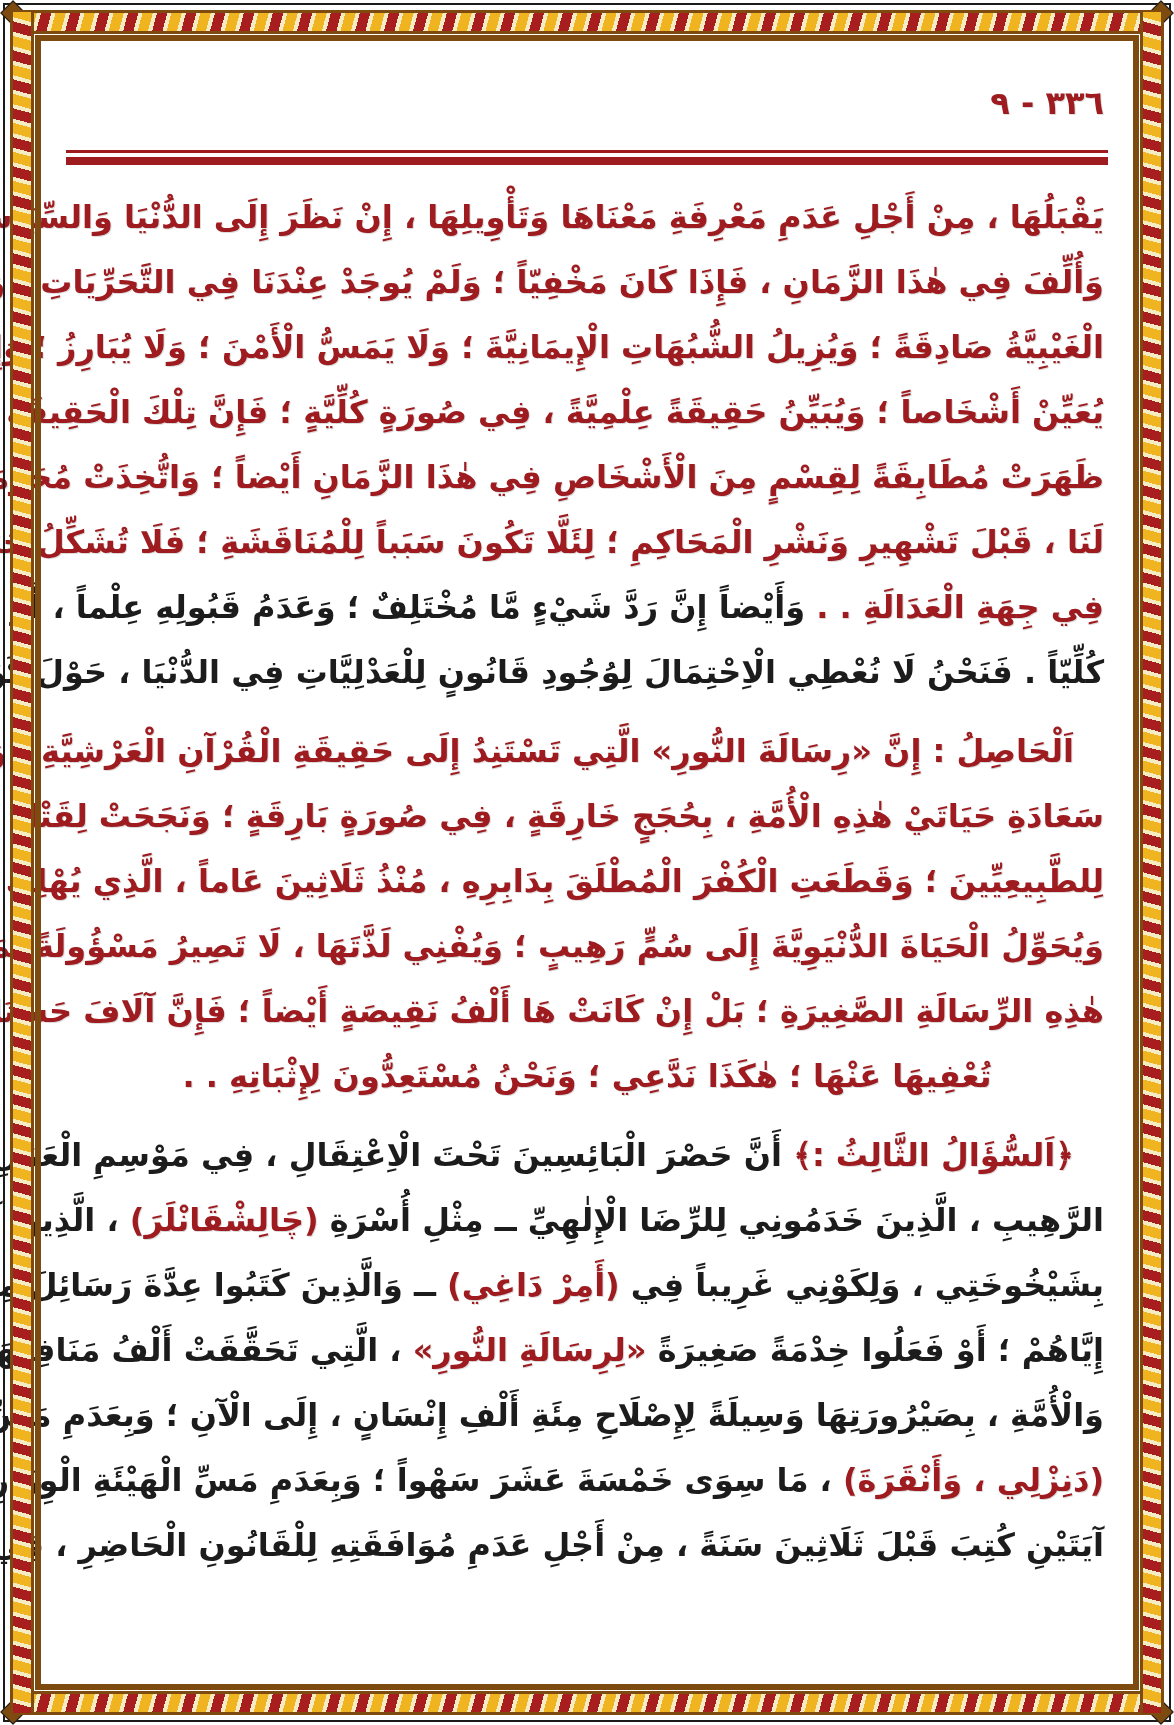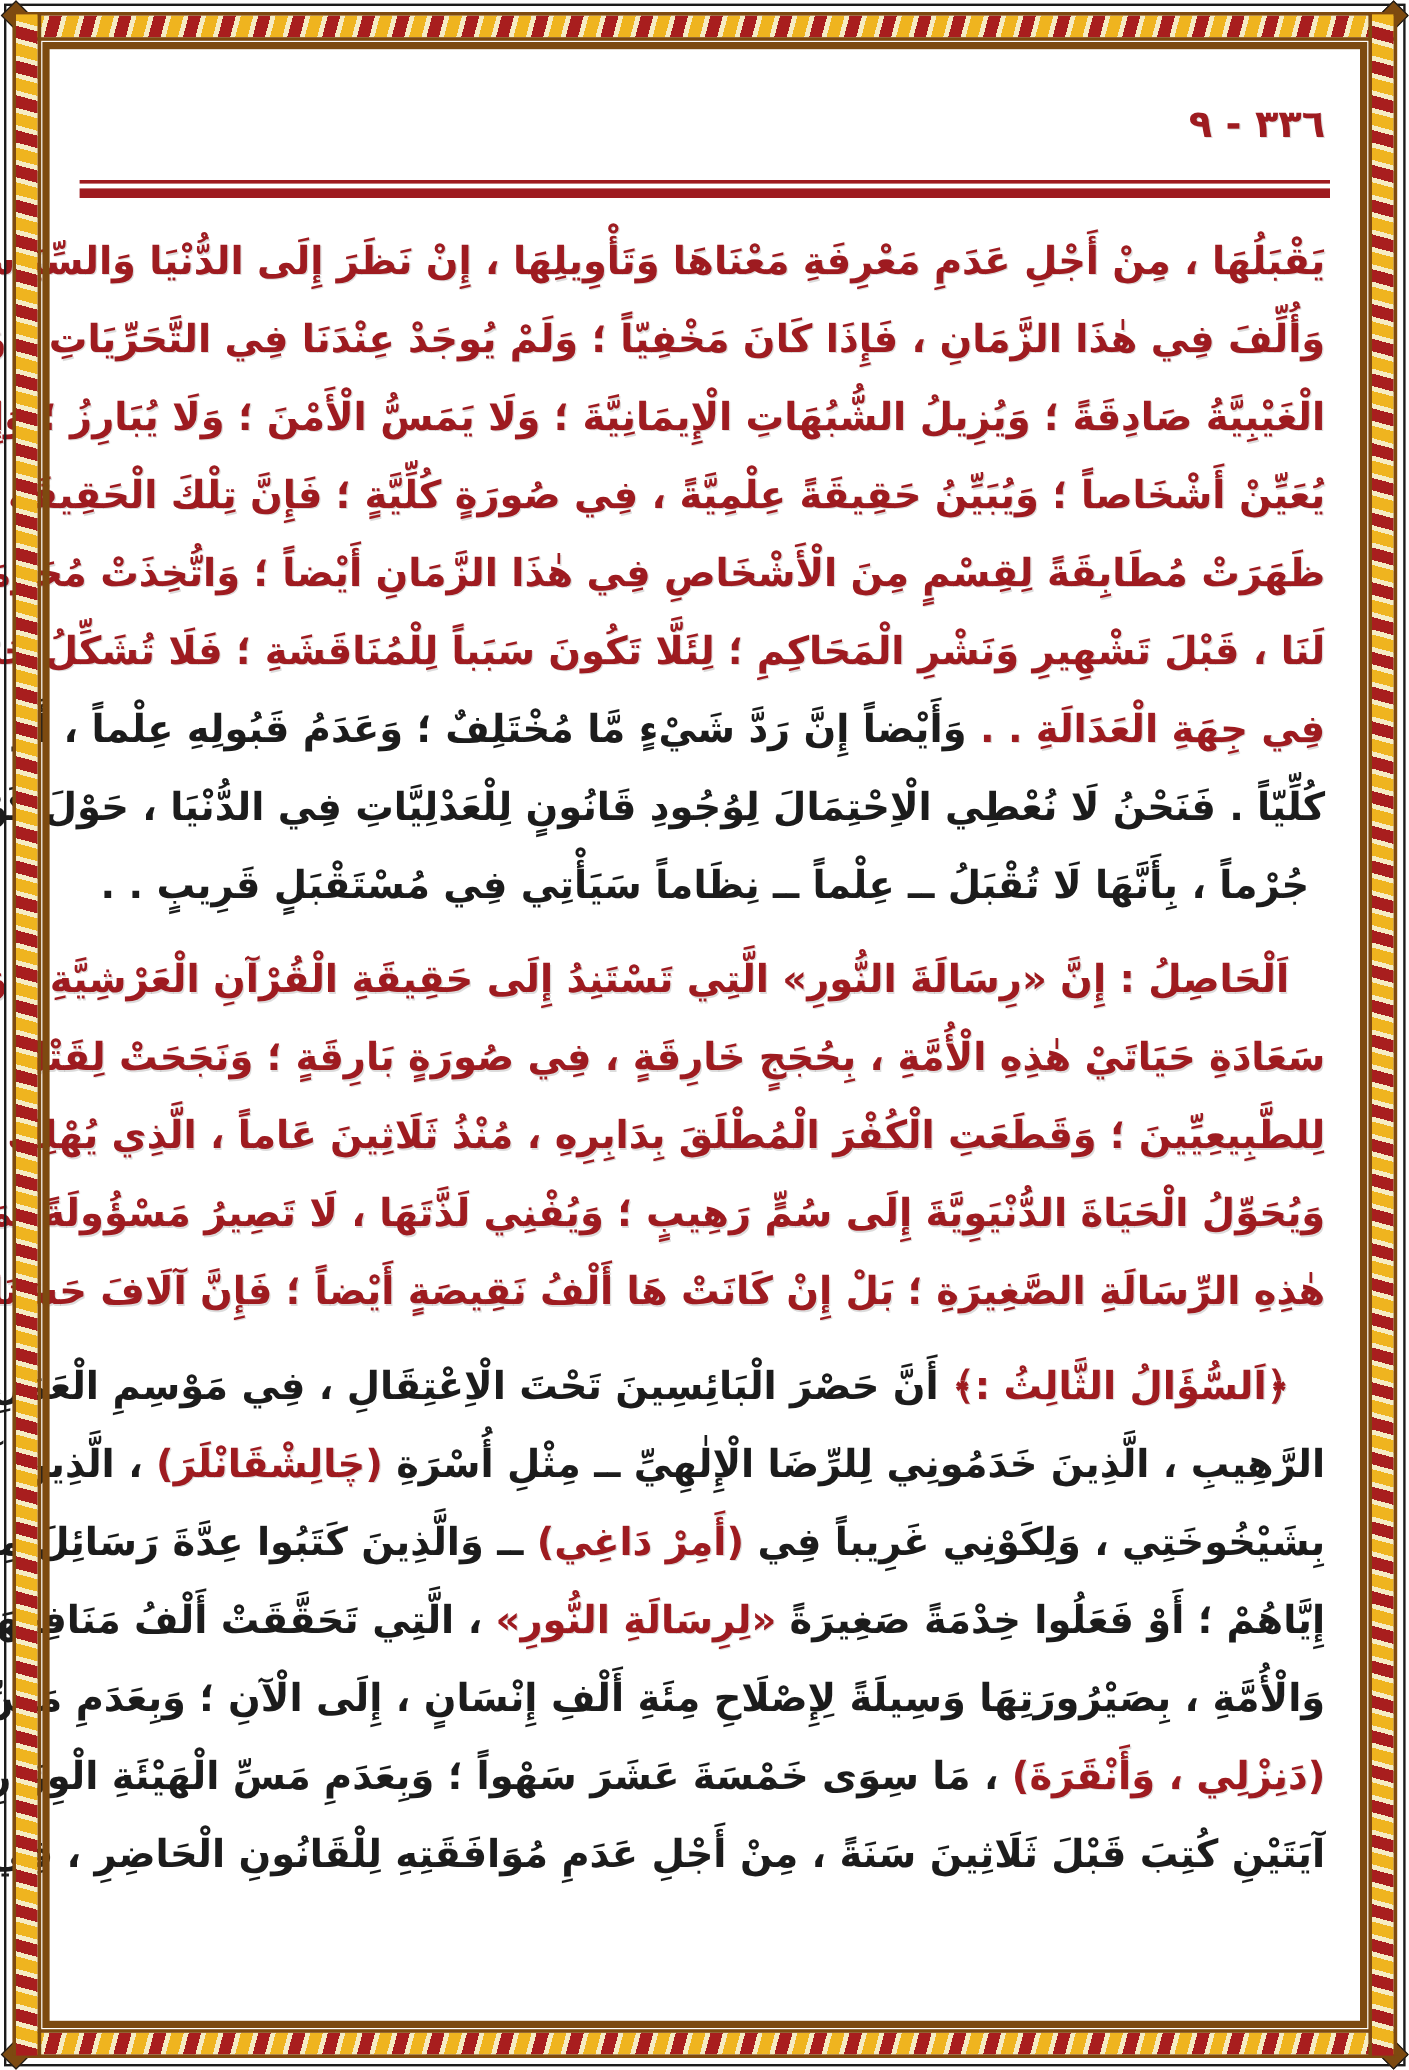--- a/index.html
+++ b/index.html
@@ -131,26 +131,26 @@
 
   <div class="body-text">
       <div class="line"><span class="seg-red">يَقْبَلُهَا ، مِنْ أَجْلِ عَدَمِ مَعْرِفَةِ مَعْنَاهَا وَتَأْوِيلِهَا ، إِنْ نَظَرَ إِلَى الدُّنْيَا وَالسِّيَاسَةِ بِفَرْضِ الْمُحَالِ ؛</span></div>
       <div class="line"><span class="seg-red">وَأُلِّفَ فِي هٰذَا الزَّمَانِ ، فَإِذَا كَانَ مَخْفِيّاً ؛ وَلَمْ يُوجَدْ عِنْدَنَا فِي التَّحَرِّيَاتِ ؛ وَكَانَتْ أَخْبَارُهُ</span></div>
       <div class="line"><span class="seg-red">الْغَيْبِيَّةُ صَادِقَةً ؛ وَيُزِيلُ الشُّبُهَاتِ الْإِيمَانِيَّةَ ؛ وَلَا يَمَسُّ الْأَمْنَ ؛ وَلَا يُبَارِزُ ؛ وَإِنَّمَا يُخْبِرُ ؛ وَلَا</span></div>
       <div class="line"><span class="seg-red">يُعَيِّنْ أَشْخَاصاً ؛ وَيُبَيِّنُ حَقِيقَةً عِلْمِيَّةً ، فِي صُورَةٍ كُلِّيَّةٍ ؛ فَإِنَّ تِلْكَ الْحَقِيقَةَ الْحَدِيثِيَّةَ ، إِنْ</span></div>
       <div class="line"><span class="seg-red">ظَهَرَتْ مُطَابِقَةً لِقِسْمٍ مِنَ الْأَشْخَاصِ فِي هٰذَا الزَّمَانِ أَيْضاً ؛ وَاتُّخِذَتْ مُحَرَّمَةً تَمَاماً بِالنِّسْبَةِ</span></div>
       <div class="line"><span class="seg-red">لَنَا ، قَبْلَ تَشْهِيرِ وَنَشْرِ الْمَحَاكِمِ ؛ لِئَلَّا تَكُونَ سَبَباً لِلْمُنَاقَشَةِ ؛ فَلَا تُشَكِّلُ جُرْماً بِأَيِّ وَجْهٍ ،</span></div>
       <div class="line"><span class="seg-red">فِي جِهَةِ الْعَدَالَةِ . . </span><span class="seg-black">وَأَيْضاً إِنَّ رَدَّ شَيْءٍ مَّا مُخْتَلِفٌ ؛ وَعَدَمُ قَبُولِهِ عِلْماً ، أَوْ عَدَمَ الْعَمَلِ بِهِ مُخْتَلِفٌ</span></div>
       <div class="line"><span class="seg-black">كُلِّيّاً . فَنَحْنُ لَا نُعْطِي الْاِحْتِمَالَ لِوُجُودِ قَانُونٍ لِلْعَدْلِيَّاتِ فِي الدُّنْيَا ، حَوْلَ كَوْنِ تِلْكَ الرِّسَالَةِ</span></div>
-      <div class="line center"><span class="seg-black">جُرْماً ، بِأَنَّهَا لَا تُقْبَلُ ــ عِلْماً ــ نِظَاماً سَيَأْتِي فِي مُسْتَقْبَلٍ قَرِيبٍ . .</span></div>
       <div class="line indent space-before"><span class="seg-red">اَلْحَاصِلُ : إِنَّ «رِسَالَةَ النُّورِ» الَّتِي تَسْتَنِدُ إِلَى حَقِيقَةِ الْقُرْآنِ الْعَرْشِيَّةِ ؛ وَتُثْبِتُ دَسَاتِيرَ</span></div>
       <div class="line"><span class="seg-red">سَعَادَةِ حَيَاتَيْ هٰذِهِ الْأُمَّةِ ، بِحُجَجٍ خَارِقَةٍ ، فِي صُورَةٍ بَارِقَةٍ ؛ وَنَجَحَتْ لِقَتْلِ فِكْرٍ كُفْرِيٍّ رَهِيبٍ</span></div>
       <div class="line"><span class="seg-red">لِلطَّبِيعِيِّينَ ؛ وَقَطَعَتِ الْكُفْرَ الْمُطْلَقَ بِدَابِرِهِ ، مُنْذُ ثَلَاثِينَ عَاماً ، الَّذِي يُهْلِكُ الْحَيَاةَ الْأَبَدِيَّةَ ؛</span></div>
       <div class="line"><span class="seg-red">وَيُحَوِّلُ الْحَيَاةَ الدُّنْيَوِيَّةَ إِلَى سُمٍّ رَهِيبٍ ؛ وَيُفْنِي لَذَّتَهَا ، لَا تَصِيرُ مَسْؤُولَةً بِمَادَّةٍ أَوْ مَادَّتَيْنِ ، لِمِثْلِ</span></div>
       <div class="line"><span class="seg-red">هٰذِهِ الرِّسَالَةِ الصَّغِيرَةِ ؛ بَلْ إِنْ كَانَتْ هَا أَلْفُ نَقِيصَةٍ أَيْضاً ؛ فَإِنَّ آلَافَ حَسَنَاتِهَا الْعَظِيمَةِ ،</span></div>
+      <div class="line center"><span class="seg-red">تُعْفِيهَا عَنْهَا ؛ هٰكَذَا نَدَّعِي ؛ وَنَحْنُ مُسْتَعِدُّونَ لِإِثْبَاتِهِ . .</span></div>
       <div class="line indent space-before"><span class="seg-red">﴿اَلسُّؤَالُ الثَّالِثُ :﴾ </span><span class="seg-black">أَنَّ حَصْرَ الْبَائِسِينَ تَحْتَ الْاِعْتِقَالِ ، فِي مَوْسِمِ الْعَمَلِ ، وَفِي الشِّتَاءِ</span></div>
       <div class="line"><span class="seg-black">الرَّهِيبِ ، الَّذِينَ خَدَمُونِي لِلرِّضَا الْإِلٰهِيِّ ــ مِثْلِ أُسْرَةِ </span><span class="seg-red">(چَالِشْقَانْلَرَ)</span><span class="seg-black"> ، الَّذِينَ آخَوْنِي شَفَقَةً</span></div>
       <div class="line"><span class="seg-black">بِشَيْخُوخَتِي ، وَلِكَوْنِي غَرِيباً فِي </span><span class="seg-red">(أَمِرْ دَاغِي)</span><span class="seg-black"> ــ وَالَّذِينَ كَتَبُوا عِدَّةَ رَسَائِلَ مِنْهَا ، لِإِنْقَاذِهَا</span></div>
       <div class="line"><span class="seg-black">إِيَّاهُمْ ؛ أَوْ فَعَلُوا خِدْمَةً صَغِيرَةً </span><span class="seg-red">«لِرِسَالَةِ النُّورِ»</span><span class="seg-black"> ، الَّتِي تَحَقَّقَتْ أَلْفُ مَنَافِعِهَا الْعَظِيمَةِ لِلْوَطَنِ</span></div>
       <div class="line"><span class="seg-black">وَالْأُمَّةِ ، بِصَيْرُورَتِهَا وَسِيلَةً لِإِصْلَاحِ مِئَةِ أَلْفِ إِنْسَانٍ ، إِلَى الْآنِ ؛ وَبِعَدَمِ مَسِّ أَهْلِ الْخِبْرَةِ فِي</span></div>
       <div class="line"><span class="seg-red">(دَنِزْلِي ، وَأَنْقَرَةَ)</span><span class="seg-black"> ، مَا سِوَى خَمْسَةَ عَشَرَ سَهْواً ؛ وَبِعَدَمِ مَسِّ الْهَيْئَةِ الْوِزَارِيَّةِ أَيْضاً ، غَيْرَ تَفْسِيرِ</span></div>
       <div class="line"><span class="seg-black">آيَتَيْنِ كُتِبَ قَبْلَ ثَلَاثِينَ سَنَةً ، مِنْ أَجْلِ عَدَمِ مُوَافَقَتِهِ لِلْقَانُونِ الْحَاضِرِ ، فِي صَحِيفَتَيْنِ فَقَطْ ، مِنْ</span></div>
     </div>
 
 </div>

